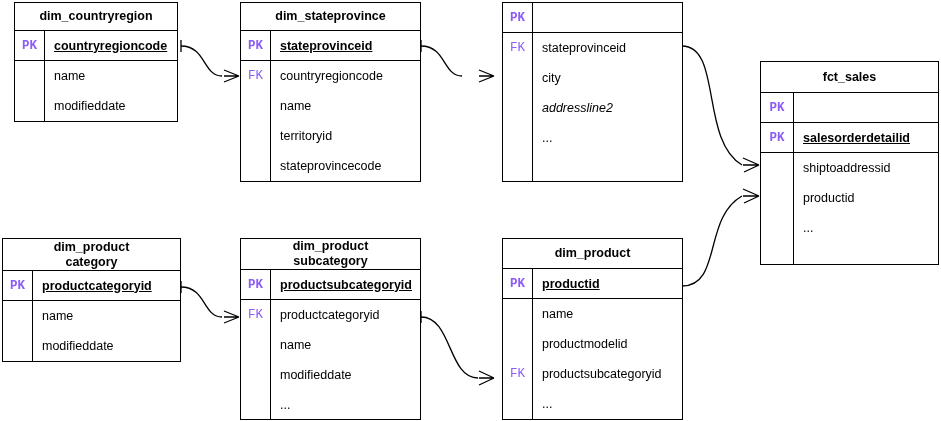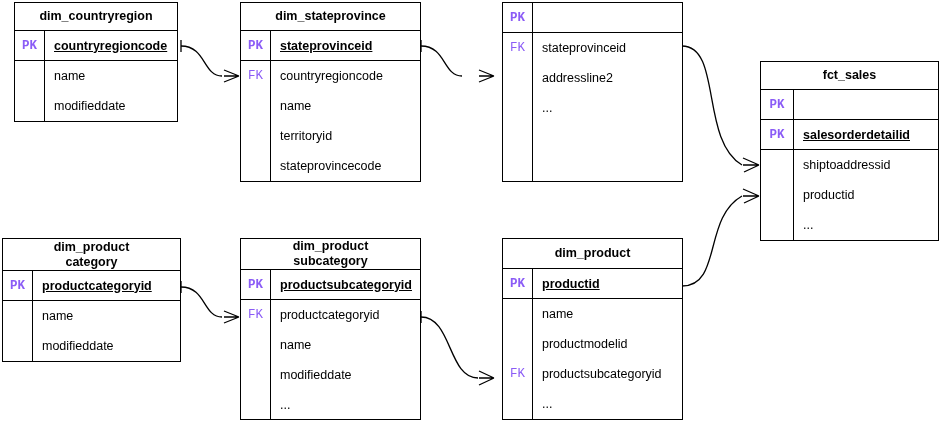--- a/index.html
+++ b/index.html
@@ -194,27 +194,28 @@
   <div class="entity" style="left:502px; top:2px; width:181px; height:180px;">
     <div class="pk-row" style="height:30px;">
       <div class="key-cell bold" style="width:30px;">PK</div>
     </div>
     <div class="body-block">
       <div class="key-cell fk-aligned" style="width:30px;">
         <span style="line-height:30px;">FK</span>
       </div>
       <div class="attr-list">
         <div class="attr" style="height:30px;">stateprovinceid</div>
-        <div class="attr" style="height:30px;">addressline2</div>
-        <div class="attr" style="height:30px;">...</div>
-      </div>
-    </div>
-  </div>
-
-  <div class="entity" style="left:760px; top:61px; width:179px; height:180px;">
+        <div class="attr" style="height:30px;">city</div>
+        <div class="attr" style="height:30px;font-style:italic;">addressline2</div>
+        <div class="attr" style="height:30px;">...</div>
+      </div>
+    </div>
+  </div>
+
+  <div class="entity" style="left:760px; top:61px; width:179px; height:204px;">
     <div class="entity-header" style="height:31px;">fct_sales</div>
     <div class="pk-row" style="height:30px;">
       <div class="key-cell bold" style="width:33px;">PK</div>
     </div>
     <div class="pk-row" style="height:30px;">
       <div class="key-cell bold" style="width:33px;">PK</div>
       <div class="name-cell pk-name">salesorderdetailid</div>
     </div>
     <div class="body-block">
       <div class="key-cell" style="width:33px;"></div>

